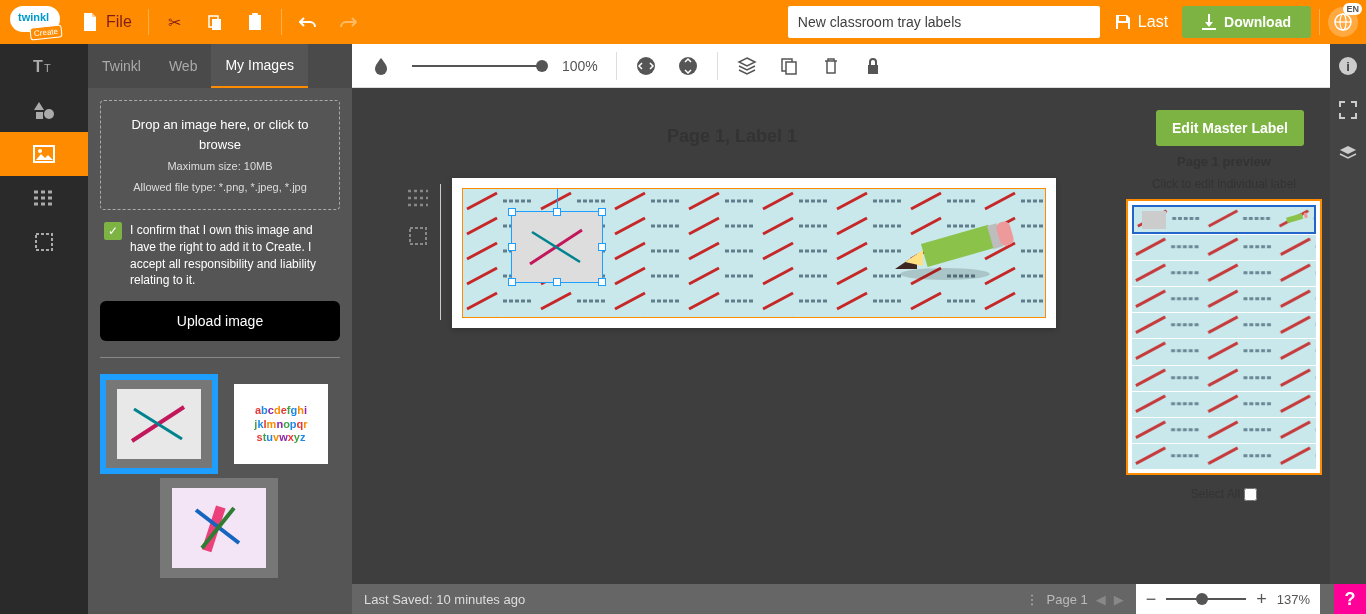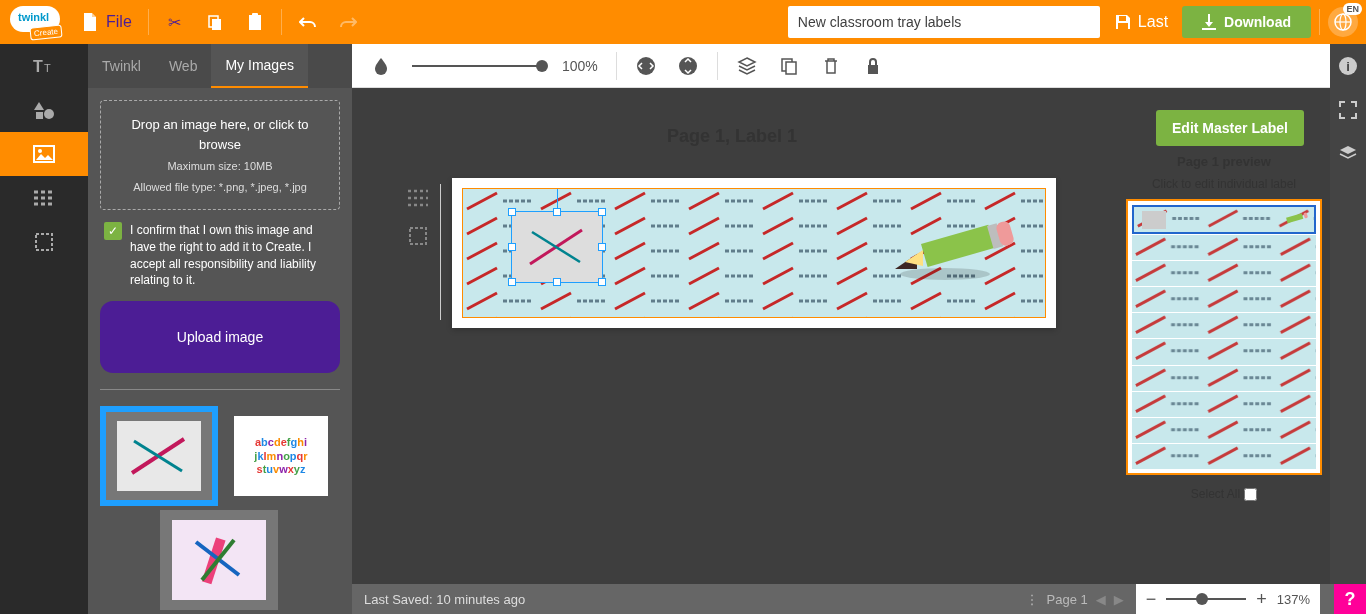--- a/index.html
+++ b/index.html
@@ -4,21 +4,21 @@
   <style>
     * { margin: 0; padding: 0; box-sizing: border-box; font-family: Arial, Helvetica, sans-serif; }
     body { width: 1366px; height: 614px; overflow: hidden; background: #3a3a3a; position: relative; }
     
     
     .header { height: 44px; background: #ff8c00; display: flex; align-items: center; padding: 0 8px; gap: 4px; position: relative; z-index: 10; }
     .logo { width: 60px; height: 36px; position: relative; }
     .logo-cloud { position: absolute; width: 50px; height: 26px; background: white; border-radius: 13px; top: 2px; left: 2px; }
     .logo-txt { position: absolute; color: #0099cc; font-size: 11px; font-weight: bold; top: 7px; left: 10px; }
     .logo-create { position: absolute; background: #ff8c00; color: white; font-size: 8px; padding: 1px 3px; border-radius: 3px; top: 22px; left: 22px; border: 1px solid white; transform: rotate(-6deg); }
-    .hdr-btn { display: flex; align-items: center; padding: 0 8px; height: 32px; color: #4c1d95; cursor: pointer; gap: 6px; }
+    .hdr-btn { display: flex; align-items: center; padding: 0 8px; height: 32px; color: #7f1d1d; cursor: pointer; gap: 6px; }
     .hdr-icon { width: 20px; height: 20px; display: flex; align-items: center; justify-content: center; }
     .divider-v { width: 1px; height: 26px; background: rgba(255,255,255,0.3); margin: 0 4px; }
     .spacer { flex: 1; }
     .doc-name { width: 312px; height: 32px; background: white; border: none; padding: 0 10px; font-size: 14px; color: #404040; border-radius: 2px; }
     .save-wrap { display: flex; align-items: center; color: white; gap: 6px; padding: 0 10px; cursor: pointer; }
     .download-btn { background: #7cb342; color: white; padding: 0 20px; height: 32px; display: flex; align-items: center; gap: 8px; border-radius: 3px; cursor: pointer; font-weight: bold; font-size: 14px; }
     .lang-badge { width: 30px; height: 30px; border-radius: 50%; background: rgba(255,255,255,0.25); display: flex; align-items: center; justify-content: center; color: white; position: relative; }
     .lang-txt { position: absolute; top: -4px; right: -4px; background: white; color: #555; font-size: 9px; padding: 1px 3px; border-radius: 6px; font-weight: bold;}
     
     
@@ -29,21 +29,21 @@
     
     .side-panel { position: absolute; left: 88px; top: 44px; width: 264px; height: 570px; background: #555; color: white; overflow: hidden; }
     .tabs { display: flex; height: 44px; background: #4a4a4a; }
     .tab { flex: 0 0 auto; padding: 0 14px; display: flex; align-items: center; color: #aaa; font-size: 14px; cursor: pointer; }
     .tab.active { color: white; border-bottom: 2px solid #ff8c00; background:#555;}
     .panel-body { padding: 12px; display: flex; flex-direction: column; gap: 12px; }
     .dropzone { border: 1px dashed #aaa; border-radius: 4px; padding: 14px 10px; text-align: center; font-size: 13px; cursor: pointer; line-height: 1.5;}
     .dropzone .small { font-size: 11px; color: #ddd; margin-top: 4px; }
     .confirm-row { display: flex; gap: 8px; font-size: 12px; line-height: 1.4; padding: 0 4px; }
     .checkbox { width: 18px; height: 18px; background: #7cb342; flex: 0 0 18px; display: flex; align-items: center; justify-content: center; color: white; font-size: 12px; border-radius: 2px; cursor: pointer; }
-    .upload-btn { background: #4c1d95; color: white; padding: 28px; text-align: center; border-radius: 13px; cursor: pointer; font-size: 14px; }
+    .upload-btn { background: #000000; color: white; padding: 12px; text-align: center; border-radius: 6px; cursor: pointer; font-size: 14px; }
     .sep-line { height: 1px; background: #888; margin: 4px 0; }
     .thumbs { display: flex; flex-wrap: wrap; gap: 4px; padding: 0 0px; }
     .thumb { width: 118px; height: 100px; background: #777; display: flex; align-items: center; justify-content: center; position: relative; cursor: pointer;}
     .thumb.sel { border: 6px solid #1e9fff; padding:0;}
     .thumb-inner { width: 80%; height: 80%; background: #e8e8e8; display: flex; align-items: center; justify-content: center; font-size: 30px; }
     .alphabet-thumb { background: white; font-size: 11px; font-weight: bold; font-family: sans-serif; text-align: center; line-height: 1.2; flex-direction: column; padding: 14px 18px;}
     
     
     .canvas-area { position: absolute; left: 352px; top: 44px; right: 0; bottom: 0; background: #3a3a3a; display: flex; flex-direction: column; }
     .canvas-toolbar { height: 44px; background: white; display: flex; align-items: center; padding: 0 10px; gap: 10px; border-bottom: 1px solid #ddd; }

